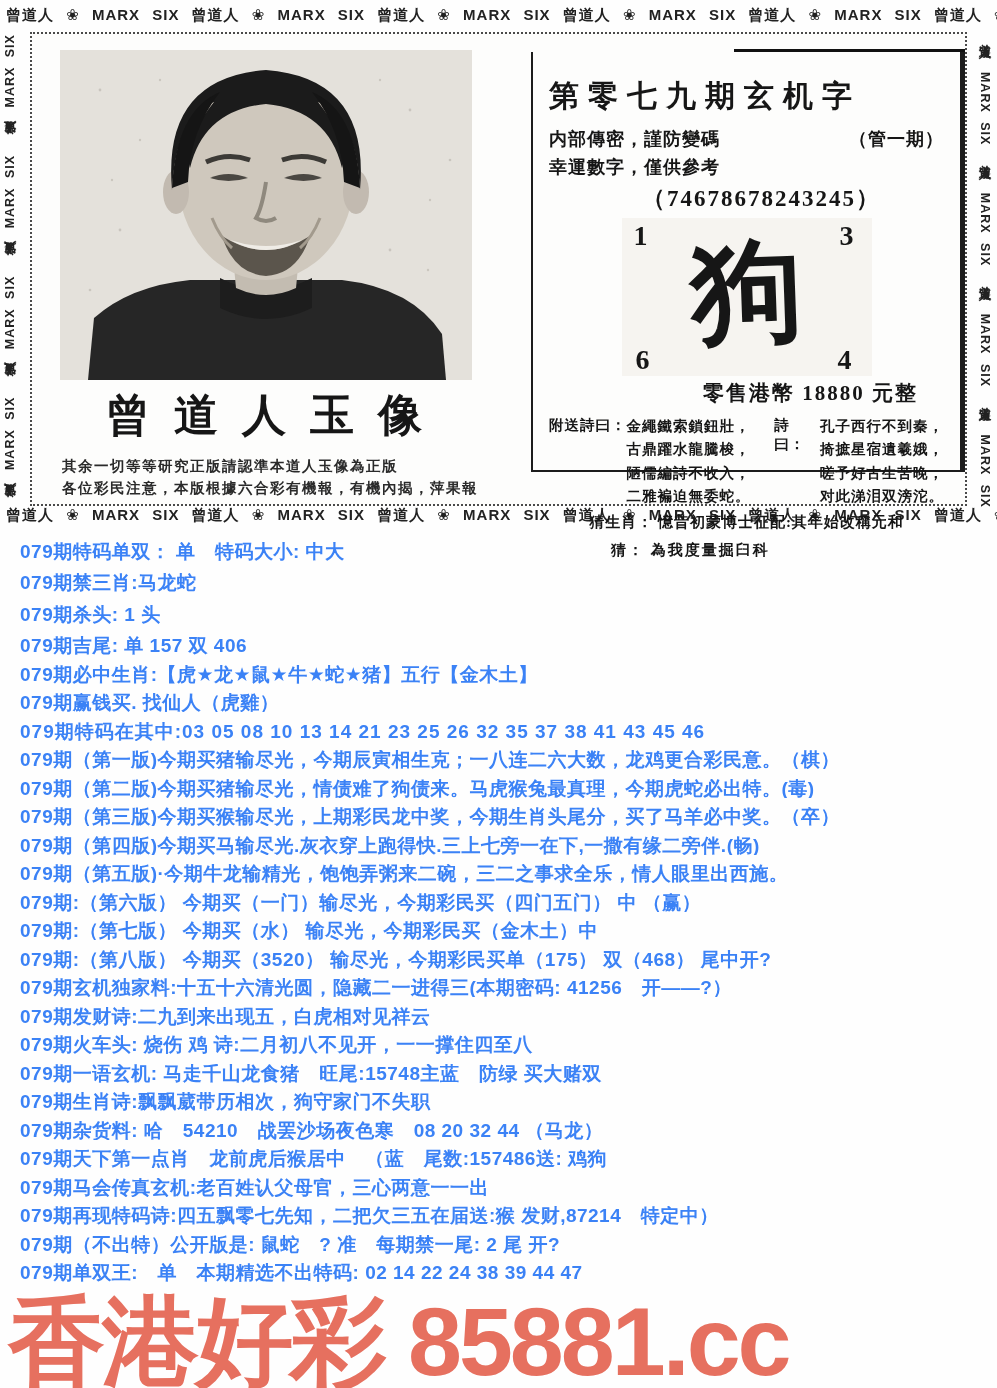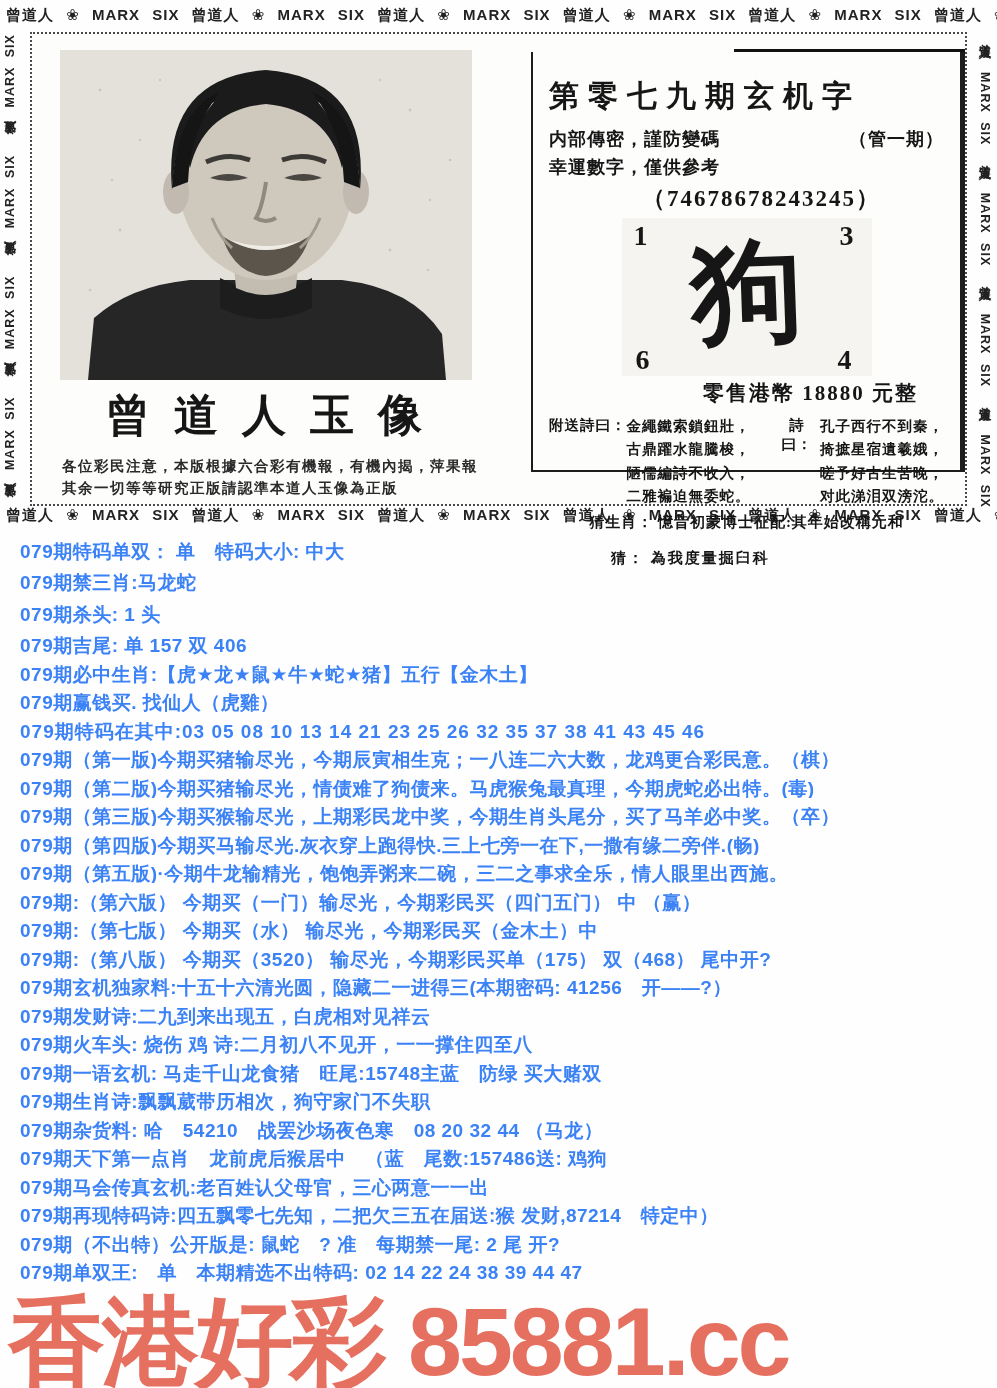--- a/index.html
+++ b/index.html
@@ -69,28 +69,28 @@
     position:absolute;left:50%;top:50%;transform:translate(-50%,-54%) rotate(-2deg);
     font-size:112px;font-weight:bold;line-height:1;
   }
   .mb-num{position:absolute;font-size:28px;font-weight:bold;}
   .mb-num.tl{left:12px;top:2px;}
   .mb-num.tr{right:18px;top:2px;}
   .mb-num.bl{left:14px;bottom:0;}
   .mb-num.br{right:20px;bottom:0;}
   .mb-price{font-size:21px;font-weight:bold;text-align:right;padding-right:26px;
     letter-spacing:2px;margin:3px 0 8px 0;}
-  .mb-poems{display:flex;margin-top:2px;text-align:center;}
+  .mb-poems{display:flex;margin-top:2px;}
   .poem{font-size:14.5px;font-weight:bold;line-height:1.62;letter-spacing:1px;white-space:nowrap;}
   .poem-left{display:flex;width:57%;}
   .poem-right{display:flex;width:43%;}
   .poem-label{font-size:14.5px;font-weight:bold;letter-spacing:1px;padding-top:1px;}
   .mb-guess-row{display:flex;justify-content:center;font-size:15px;font-weight:bold;
     letter-spacing:1px;margin-top:4px;white-space:nowrap;}
-  .mb-guess2{font-size:15px;font-weight:bold;letter-spacing:2px;margin-top:17px;padding-left:62px;}
+  .mb-guess2{font-size:15px;font-weight:bold;letter-spacing:2px;margin-top:9px;padding-left:62px;}
 
   
   .lines{padding:12px 8px 0 20px;}
   .pline{
     font-size:19px;font-weight:700;letter-spacing:0.5px;line-height:1.0;
     margin-bottom:9.5px;white-space:nowrap;overflow:hidden;color:#3b82f6;
   }
   .pline:nth-child(1){margin-bottom:12px;}
   .pline:nth-child(2){margin-bottom:13px;}
   .pline:nth-child(3){margin-bottom:12px;}
@@ -159,22 +159,22 @@
               <circle cx="390" cy="110" r="1.3"></circle>
               <circle cx="100" cy="30" r="1.2"></circle>
             <circle cx="320" cy="30" r="1.2"></circle>
               <circle cx="52" cy="130" r="1.2"></circle>
               <circle cx="368" cy="220" r="1.2"></circle>
           </g>
         </svg>
       </div>
       <div class="caption">曾道人玉像</div>
       <div class="notice">
+        <div>其余一切等等研究正版請認準本道人玉像為正版</div>
         <div>各位彩民注意，本版根據六合彩有機報，有機內揭，萍果報</div>
-        <div>其余一切等等研究正版請認準本道人玉像為正版</div>
       </div>
     </div>
 
     <div class="mystery-box">
       <div class="mb-title">第零七九期玄机字</div>
       <div class="mb-row">
         <span>内部傳密，謹防變碼</span>
         <span>（管一期）</span>
       </div>
       <div class="mb-line">幸運數字，僅供參考</div>

